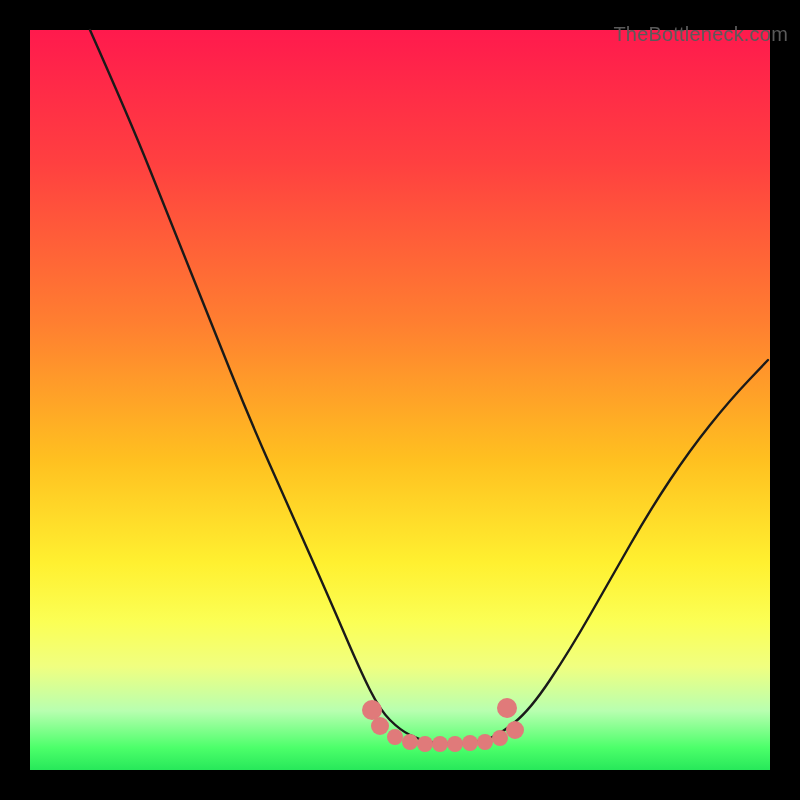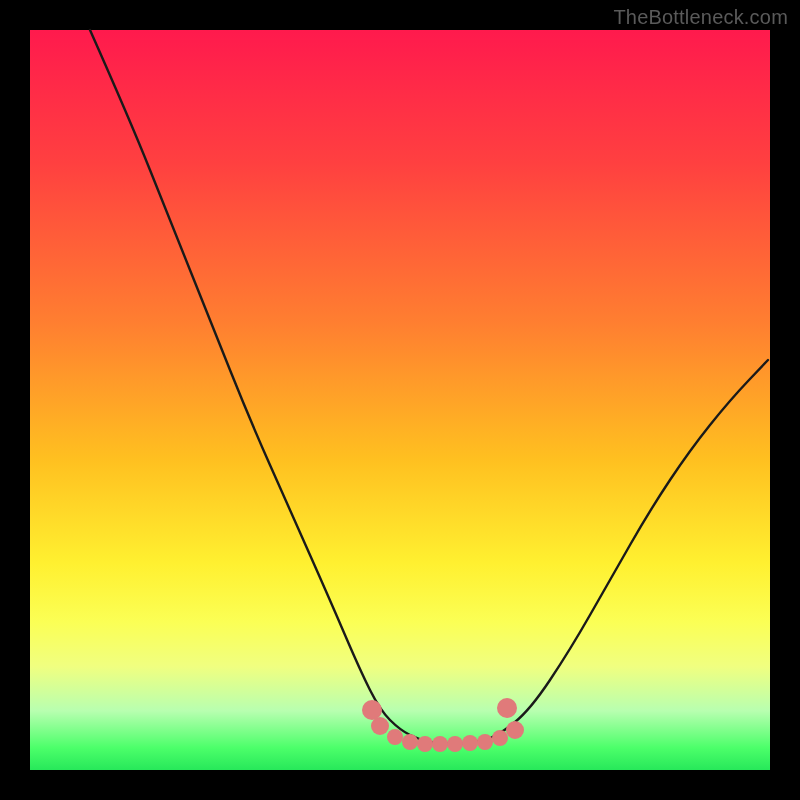--- a/index.html
+++ b/index.html
@@ -33,21 +33,21 @@
       #fff030 72%,
       #fbff55 80%,
       #f0ff80 86%,
       #b8ffb0 92%,
       #4cff6a 97%,
       #27e85a 100%
     );
   }
   .watermark {
     position: absolute;
-    top: 6px;
+    top: 23px;
     right: 12px;
     color: #5a5a5a;
     font-size: 20px;
     letter-spacing: 0.2px;
     font-weight: 400;
     user-select: none;
     margin-left: 40px;
   }
   svg.curve-layer {
     position: absolute;

